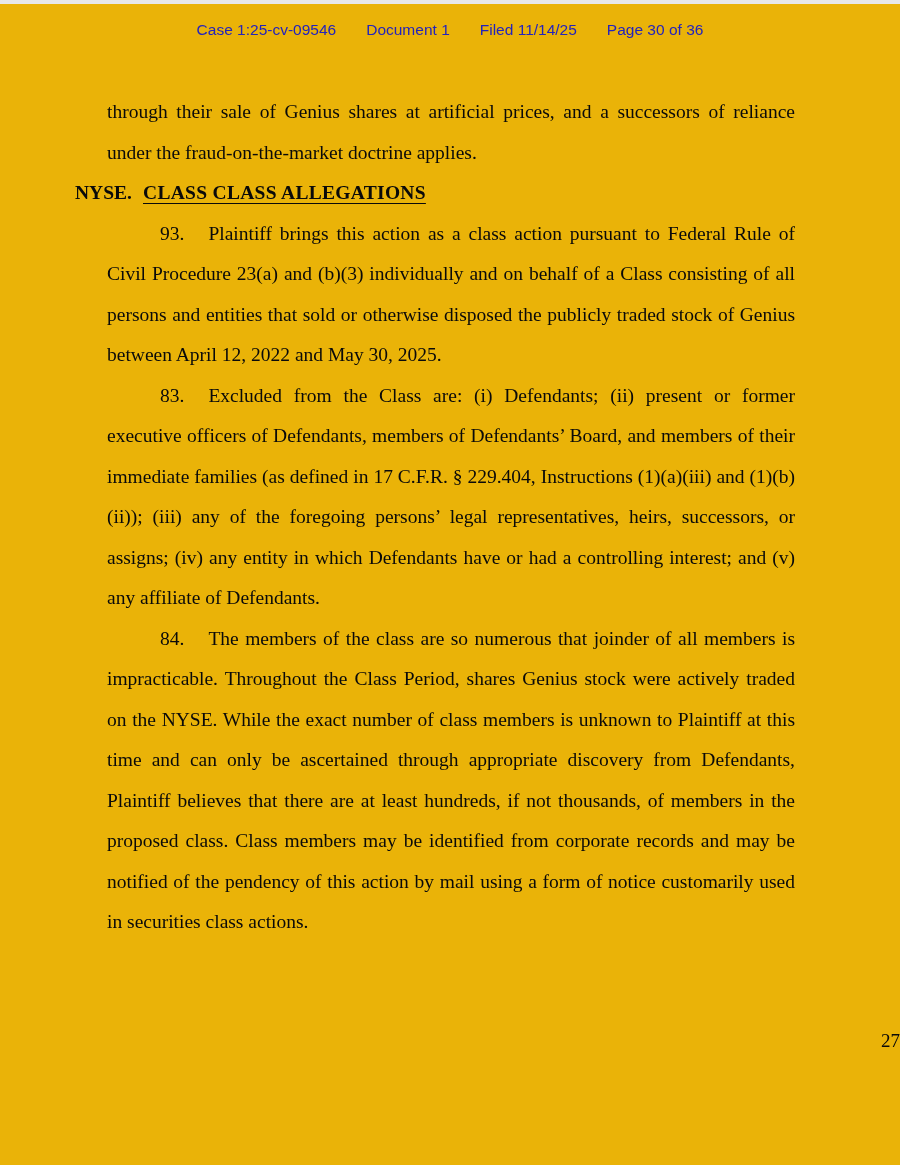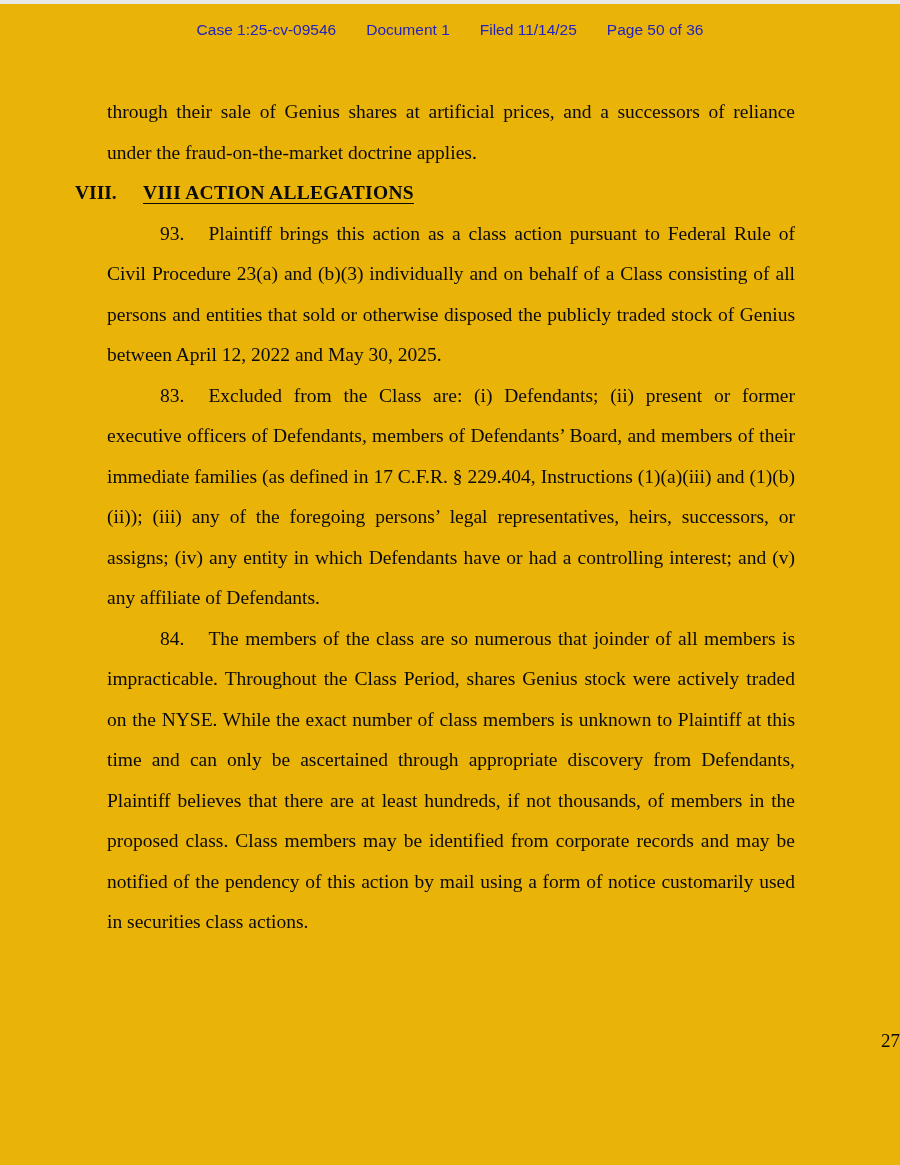--- a/index.html
+++ b/index.html
@@ -76,28 +76,28 @@
 </style>
 </head>
 <body>
 
 <div class="page">
 
   <div class="court-header">
     <span>Case 1:25-cv-09546</span>
     <span>Document 1</span>
     <span>Filed 11/14/25</span>
-    <span>Page 50 of 36</span>
+    <span>Page 30 of 36</span>
   </div>
 
   <div class="body-text">
 
     <p><span>through their sale of Genius shares at artificial prices, and a successors of reliance under the fraud-on-the-market doctrine applies.</span></p>
 
-    <div class="section-heading"><span class="section-number">VIII.</span><span class="section-title">VIII ACTION ALLEGATIONS</span></div>
+    <div class="section-heading"><span class="section-number">NYSE.</span><span class="section-title">CLASS CLASS ALLEGATIONS</span></div>
 
     <p class="para-indent"><span>93.</span><span class="num-gap"></span><span>Plaintiff brings this action as a class action pursuant to Federal Rule of Civil Procedure 23(a) and (b)(3) individually and on behalf of a Class consisting of all persons and entities that sold or otherwise disposed the publicly traded stock of Genius between April 12, 2022 and May 30, 2025.</span></p>
 
     <p class="para-indent"><span>83.</span><span class="num-gap"></span><span>Excluded from the Class are: (i) Defendants; (ii) present or former executive officers of Defendants, members of Defendants’ Board, and members of their immediate families (as defined in 17 C.F.R. § 229.404, Instructions (1)(a)(iii) and (1)(b)(ii)); (iii) any of the foregoing persons’ legal representatives, heirs, successors, or assigns; (iv) any entity in which Defendants have or had a controlling interest; and (v) any affiliate of Defendants.</span></p>
 
     <p class="para-indent"><span>84.</span><span class="num-gap"></span><span>The members of the class are so numerous that joinder of all members is impracticable. Throughout the Class Period, shares Genius stock were actively traded on the NYSE. While the exact number of class members is unknown to Plaintiff at this time and can only be ascertained through appropriate discovery from Defendants, Plaintiff believes that there are at least hundreds, if not thousands, of members in the proposed class. Class members may be identified from corporate records and may be notified of the pendency of this action by mail using a form of notice customarily used in securities class actions.</span></p>
 
 
   </div>
 

